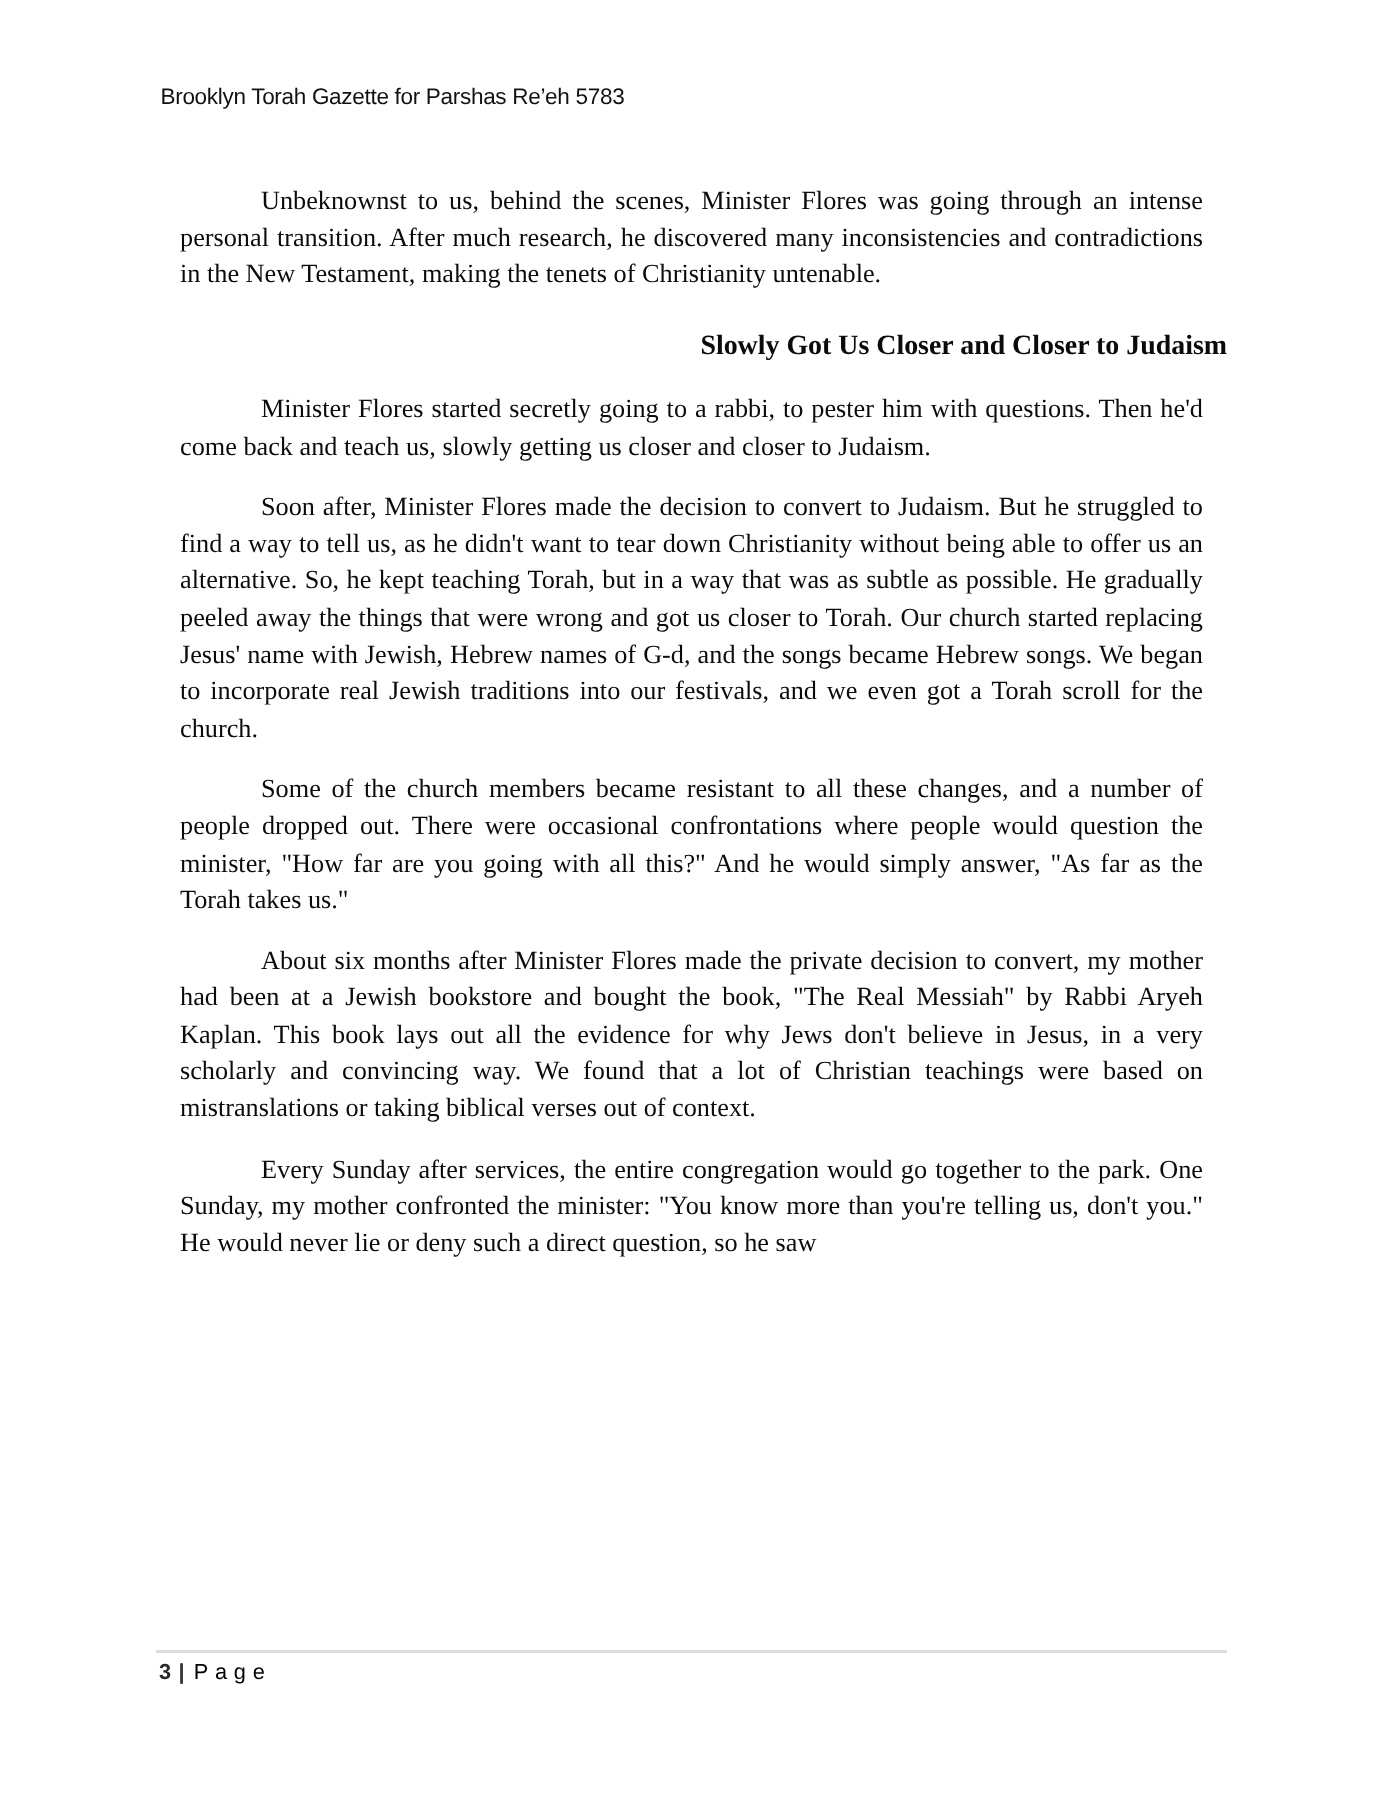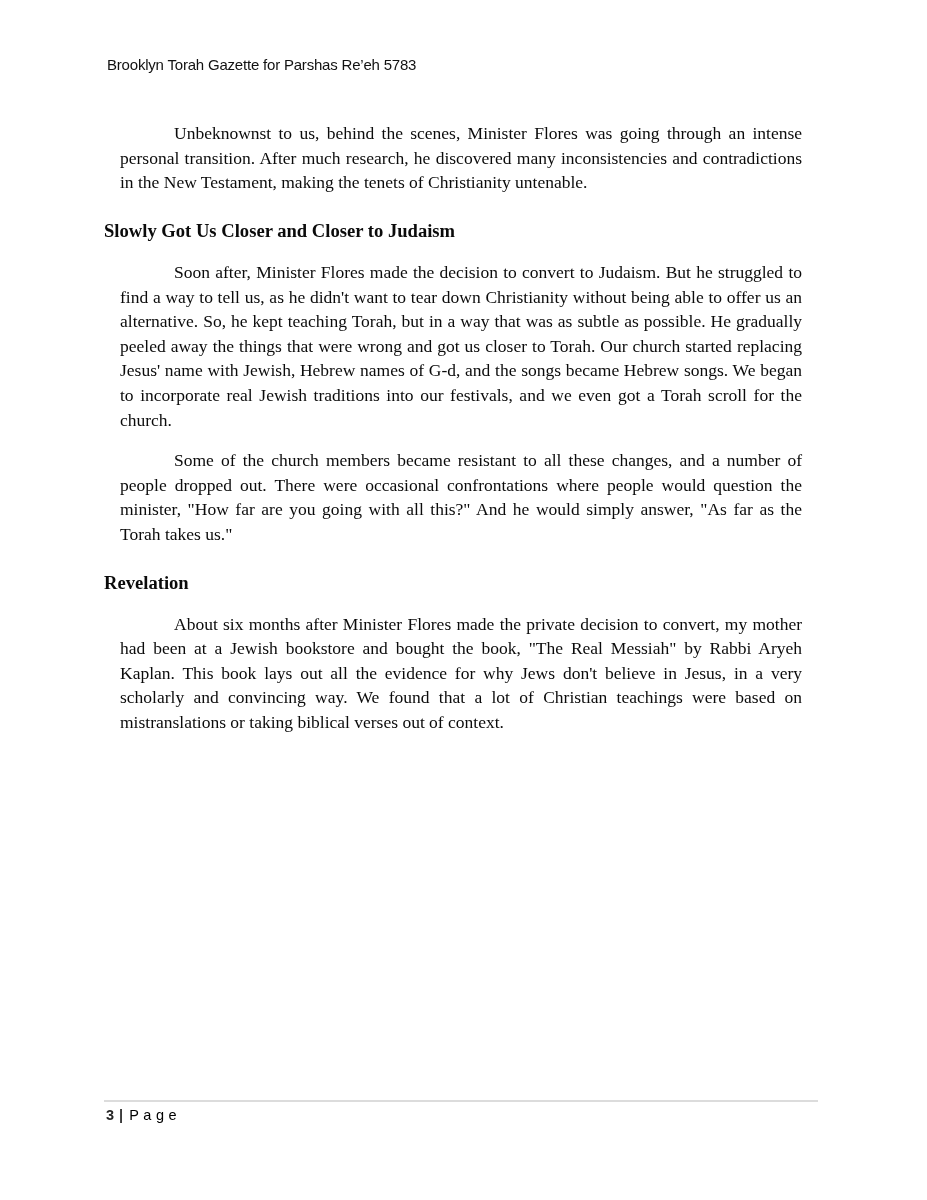--- a/index.html
+++ b/index.html
@@ -39,21 +39,21 @@
   }
   .content p {
     margin: 16px;
     text-indent: 54px;
   }
   .content h2 {
     margin: 24.6px 0 0 0;
     font-size: 18.6px;
     line-height: 24.6px;
     font-weight: 700;
-    text-align: left;
+    text-align: right;
     text-indent: 0;
     color: #0b0b0b;
   }
   .footer-rule {
     position: absolute;
     left: 104px;
     top: 1100px;
     width: 714px;
     height: 0;
     border-top: 2px solid #dcdcdc;
@@ -84,24 +84,25 @@
 </head>
 <body>
 
 <div class="page">
 
   <div class="doc-header">Brooklyn Torah Gazette for Parshas Re’eh 5783</div>
 
   <div class="content">
     <p>Unbeknownst to us, behind the scenes, Minister Flores was going through an intense personal transition. After much research, he discovered many inconsistencies and contradictions in the New Testament, making the tenets of Christianity untenable.</p>
     <h2>Slowly Got Us Closer and Closer to Judaism</h2>
+    <p>Minister Flores started secretly going to a rabbi, to pester him with questions. Then he'd come back and teach us, slowly getting us closer and closer to Judaism.</p>
     <p>Soon after, Minister Flores made the decision to convert to Judaism. But he struggled to find a way to tell us, as he didn't want to tear down Christianity without being able to offer us an alternative. So, he kept teaching Torah, but in a way that was as subtle as possible. He gradually peeled away the things that were wrong and got us closer to Torah. Our church started replacing Jesus' name with Jewish, Hebrew names of G-d, and the songs became Hebrew songs. We began to incorporate real Jewish traditions into our festivals, and we even got a Torah scroll for the church.</p>
     <p>Some of the church members became resistant to all these changes, and a number of people dropped out. There were occasional confrontations where people would question the minister, "How far are you going with all this?" And he would simply answer, "As far as the Torah takes us."</p>
-    <h2>Revelation</h2>
     <p>About six months after Minister Flores made the private decision to convert, my mother had been at a Jewish bookstore and bought the book, "The Real Messiah" by Rabbi Aryeh Kaplan. This book lays out all the evidence for why Jews don't believe in Jesus, in a very scholarly and convincing way. We found that a lot of Christian teachings were based on mistranslations or taking biblical verses out of context.</p>
+    <p>Every Sunday after services, the entire congregation would go together to the park. One Sunday, my mother confronted the minister: "You know more than you're telling us, don't you." He would never lie or deny such a direct question, so he saw</p>
   </div>
 
   <div class="footer-rule"></div>
 
   <div class="doc-footer">
     <span class="page-num">3</span><span class="footer-divider">|</span><span class="page-label">Page</span>
   </div>
 
 </div>
 

